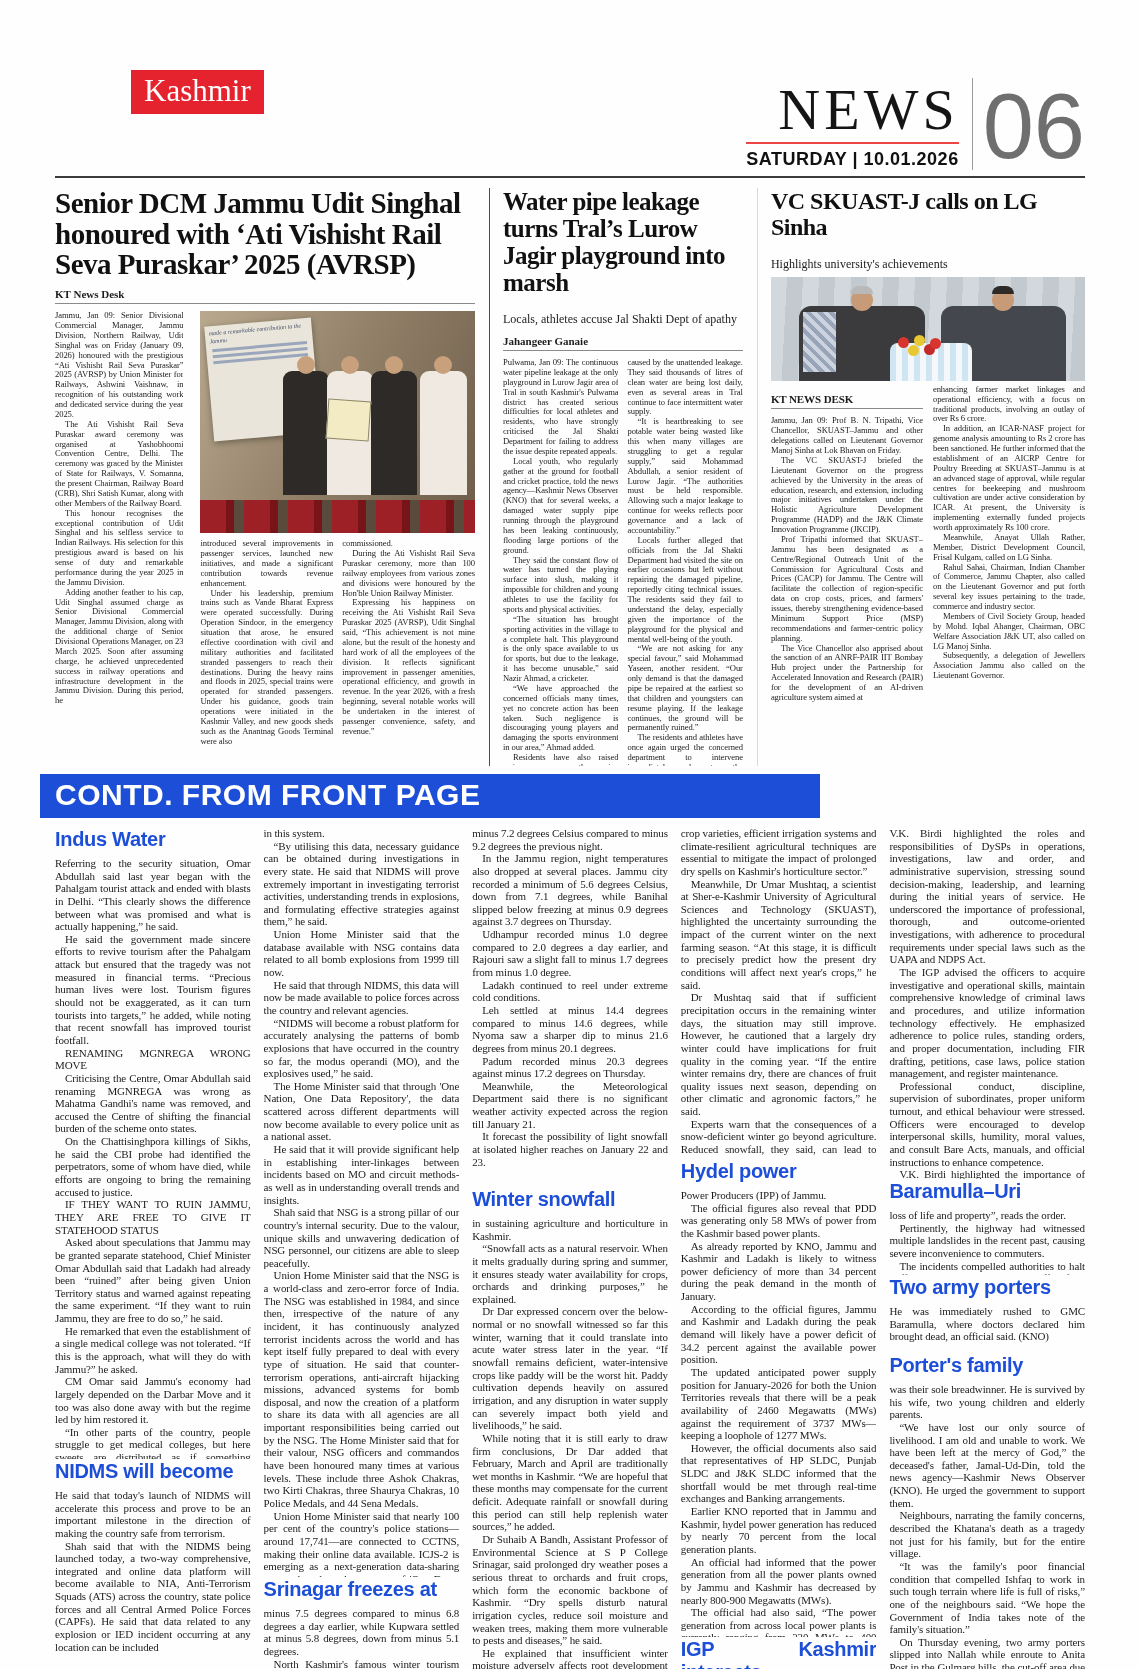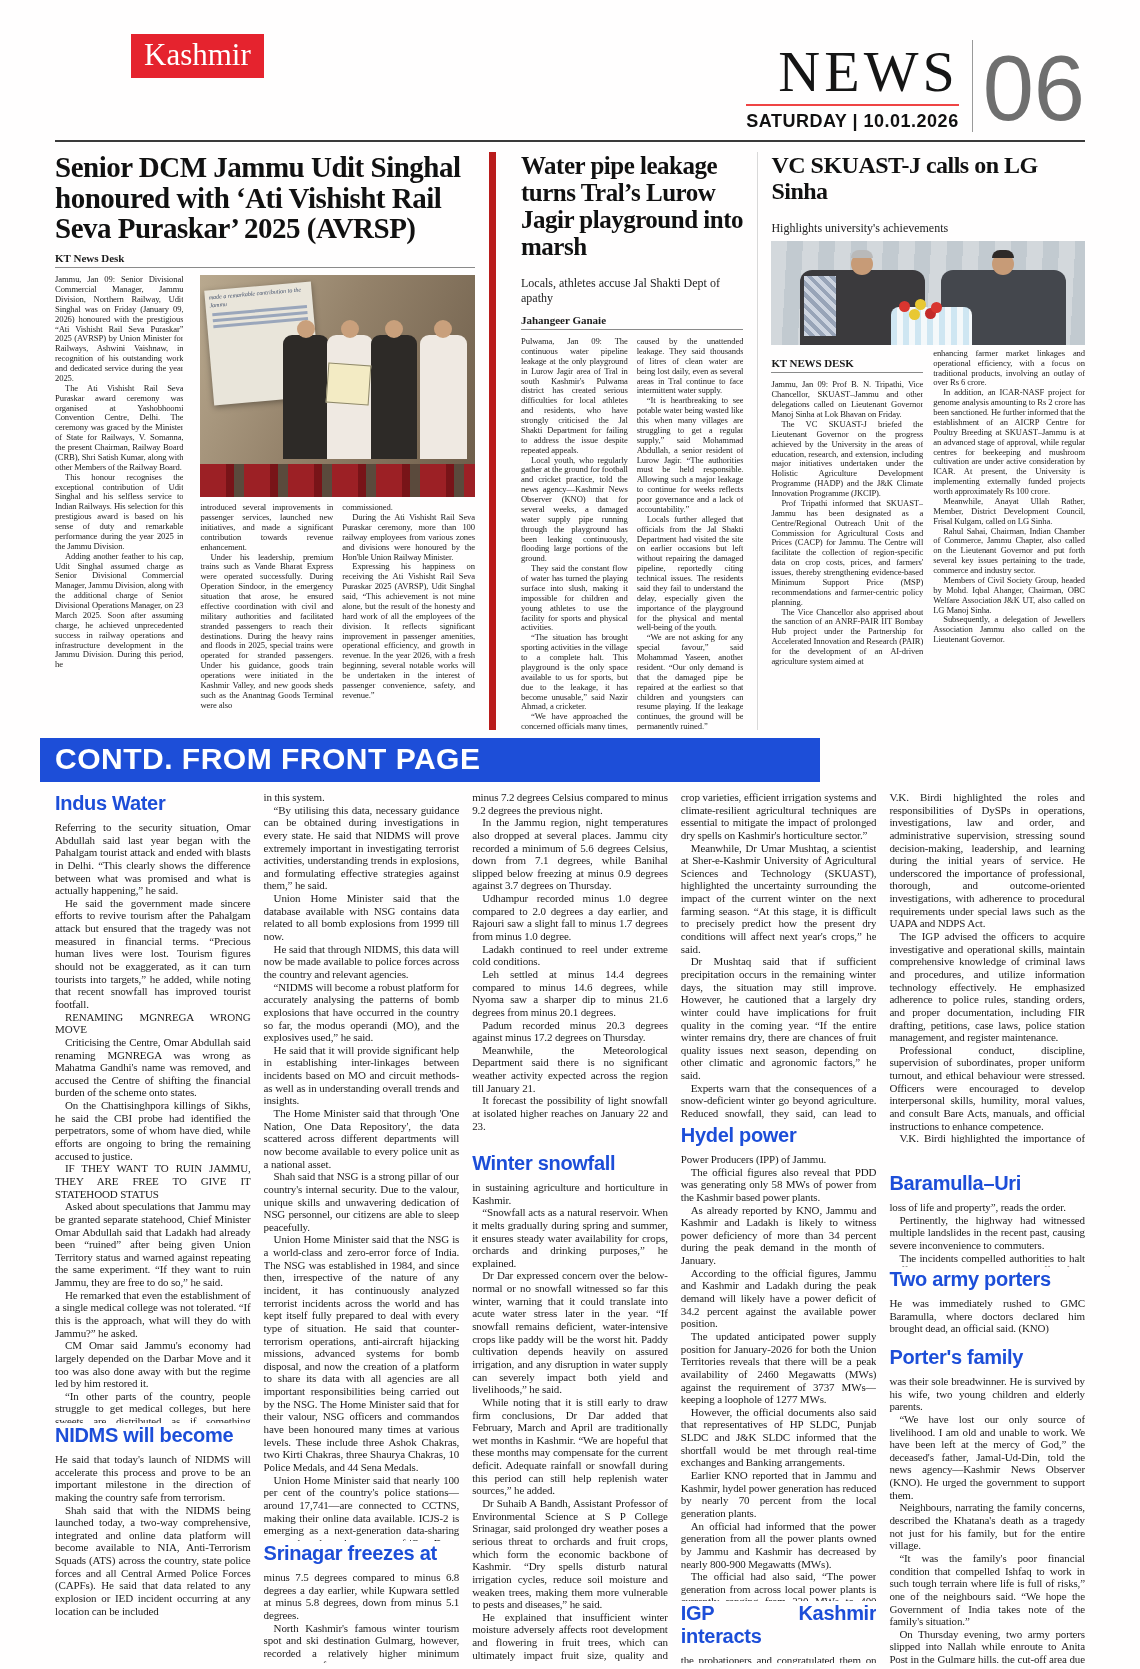--- a/index.html
+++ b/index.html
@@ -1,39 +1,39 @@
 <!DOCTYPE html>
 <html><head>
 <meta charset="utf-8">
 <style>
   html,body{margin:0;padding:0;background:#e9e9e9;}
   .page{width:1140px;height:1669px;background:#fffefe;margin:0 auto;box-sizing:border-box;
         padding:38px 55px 0;position:relative;overflow:hidden;color:#1c1c1c;
         font-family:"Liberation Serif",serif;}
   
-  .masthead{display:flex;justify-content:space-between;align-items:center;height:96px;}
+  .masthead{display:flex;justify-content:space-between;align-items:flex-end;height:96px;margin-top:36px;}
   .logo{position:relative;width:400px;height:96px;}
   .logo-thunder{font-size:95px;line-height:0.98;letter-spacing:-3px;color:#1e1e1e;font-weight:400;}
   .logo-kashmir{position:absolute;left:76px;top:-4px;background:#e5232e;color:#fff;
         font-size:31px;line-height:1.1;padding:4px 13px 6px;z-index:2;}
   .mast-right{display:flex;align-items:stretch;height:92px;}
   .news-wrap{display:flex;flex-direction:column;justify-content:flex-end;text-align:right;
         padding-right:13px;border-right:1px solid #9a9a9a;}
   .news-title{font-size:58px;line-height:1;letter-spacing:4px;color:#151515;
         border-bottom:2px solid #ef4444;padding-bottom:3px;}
   .news-date{font-family:"Liberation Sans",sans-serif;font-weight:bold;font-size:18px;
         letter-spacing:0.5px;margin-top:5px;color:#111;}
   .pg-num{font-family:"Liberation Sans",sans-serif;font-size:92px;line-height:0.95;
         color:#6f6f6f;padding-left:10px;align-self:flex-end;}
   .mast-rule{border:0;border-top:2px solid #3a3a3a;margin:6px 0 0;}
   
   .top-stories{display:flex;margin-top:10px;height:578px;overflow:hidden;}
   article{box-sizing:border-box;}
   .story-1{width:420px;}
-  .story-2{width:266px;border-left:7px solid #b91c1c;padding-left:25px;margin-left:14px;}
+  .story-2{width:266px;border-left:1px solid #b91c1c;padding-left:13px;margin-left:14px;}
   .story-3{width:344px;border-left:1px solid #d9d9d9;padding-left:13px;margin-left:14px;}
   h1,h2{margin:0;font-weight:bold;color:#111;}
   .hl-1{font-size:29px;line-height:1.06;letter-spacing:-0.5px;}
   .hl-2{font-size:25px;line-height:1.08;letter-spacing:-0.5px;}
   .hl-3{font-size:24px;line-height:1.1;letter-spacing:-0.5px;}
   .subhead{font-size:12px;margin:16px 0 2px;color:#222;}
   .byline{font-weight:bold;font-size:11px;border-bottom:1px solid #8a8a8a;
         padding-bottom:3px;margin:8px 0 7px;}
   .col{font-size:8.6px;line-height:1.15;text-align:justify;overflow:hidden;letter-spacing:-0.1px;}
   .col p,.cblock p{margin:0;text-indent:10px;}
@@ -82,21 +82,21 @@
         font-family:"Liberation Sans",sans-serif;font-weight:bold;font-size:30px;
         letter-spacing:0.5px;padding:4px 0 6px 15px;}
   .contd{display:flex;gap:13px;margin-top:9px;height:872px;overflow:hidden;}
   .c-col{flex:1;min-width:0;display:flex;flex-direction:column;}
   .cblock{overflow:hidden;font-size:11px;line-height:1.15;text-align:justify;letter-spacing:-0.15px;}
   .cblock h3{font-family:"Liberation Sans",sans-serif;font-size:20px;letter-spacing:-0.3px;
         margin:1px 0 6px;color:#1d4ed8;}
   .caps{text-transform:uppercase;}
   .grow{flex:1;}
   .hA{height:632px;} .hB{height:750px;} .hC{height:360px;} .hD{height:332px;}
-  .hE{height:478px;} .hF{height:352px;} .hG{height:96px;margin-top:28px;} .hH{height:78px;}
+  .hE{height:478px;} .hF{height:352px;} .hG{height:96px;} .hH{height:78px;}
 </style>
 </head>
 <body>
 
 <div class="page">
 
   <div class="masthead">
     <div class="logo">
       <span class="logo-kashmir">Kashmir</span>
     </div>
@@ -253,22 +253,22 @@
     </div>
 
     <div class="c-col">
       <div class="cblock hB">
         <div class="plist">
             <p>in this system.</p>
             <p>“By utilising this data, necessary guidance can be obtained during investigations in every state. He said that NIDMS will prove extremely important in investigating terrorist activities, understanding trends in explosions, and formulating effective strategies against them,” he said.</p>
             <p>Union Home Minister said that the database available with NSG contains data related to all bomb explosions from 1999 till now.</p>
             <p>He said that through NIDMS, this data will now be made available to police forces across the country and relevant agencies.</p>
             <p>“NIDMS will become a robust platform for accurately analysing the patterns of bomb explosions that have occurred in the country so far, the modus operandi (MO), and the explosives used,” he said.</p>
+            <p>The Home Minister said that through 'One Nation, One Data Repository', the data scattered across different departments will now become available to every police unit as a national asset.</p>
             <p>He said that it will provide significant help in establishing inter-linkages between incidents based on MO and circuit methods-as well as in understanding overall trends and insights.</p>
-            <p>The Home Minister said that through 'One Nation, One Data Repository', the data scattered across different departments will now become available to every police unit as a national asset.</p>
             <p>Shah said that NSG is a strong pillar of our country's internal security. Due to the valour, unique skills and unwavering dedication of NSG personnel, our citizens are able to sleep peacefully.</p>
             <p>Union Home Minister said that the NSG is a world-class and zero-error force of India. The NSG was established in 1984, and since then, irrespective of the nature of any incident, it has continuously analyzed terrorist incidents across the world and has kept itself fully prepared to deal with every type of situation. He said that counter-terrorism operations, anti-aircraft hijacking missions, advanced systems for bomb disposal, and now the creation of a platform to share its data with all agencies are all important responsibilities being carried out by the NSG. The Home Minister said that for their valour, NSG officers and commandos have been honoured many times at various levels. These include three Ashok Chakras, two Kirti Chakras, three Shaurya Chakras, 10 Police Medals, and 44 Sena Medals.</p>
             <p>Union Home Minister said that nearly 100 per cent of the country's police stations—around 17,741—are connected to CCTNS, making their online data available. ICJS-2 is emerging as a next-generation data-sharing system based on the concept of 'One Data–One Entry'. He said that, in addition to data from about 22,000 courts, records of approximately 2 crore 20 lakh prisoners through e-Prisons, data of 2 crore prosecutions through e-Prosecution, results of 31 lakh samples through e-Forensics, and records of 1 crore 21 lakh fingerprints through NAFIS are now available at the click of a button. NIDMS will also be added to this system. The Home Minister said that with the help of AI, NIDMS will connect with other data sources to create a strong security grid in the country. (KNO)</p>
           </div>
       </div>
       <div class="cblock grow">
         <h3>Srinagar freezes at</h3>
         <div class="plist">
             <p>minus 7.5 degrees compared to minus 6.8 degrees a day earlier, while Kupwara settled at minus 5.8 degrees, down from minus 5.1 degrees.</p>
             <p>North Kashmir's famous winter tourism spot and ski destination Gulmarg, however, recorded a relatively higher minimum temperature of</p>

